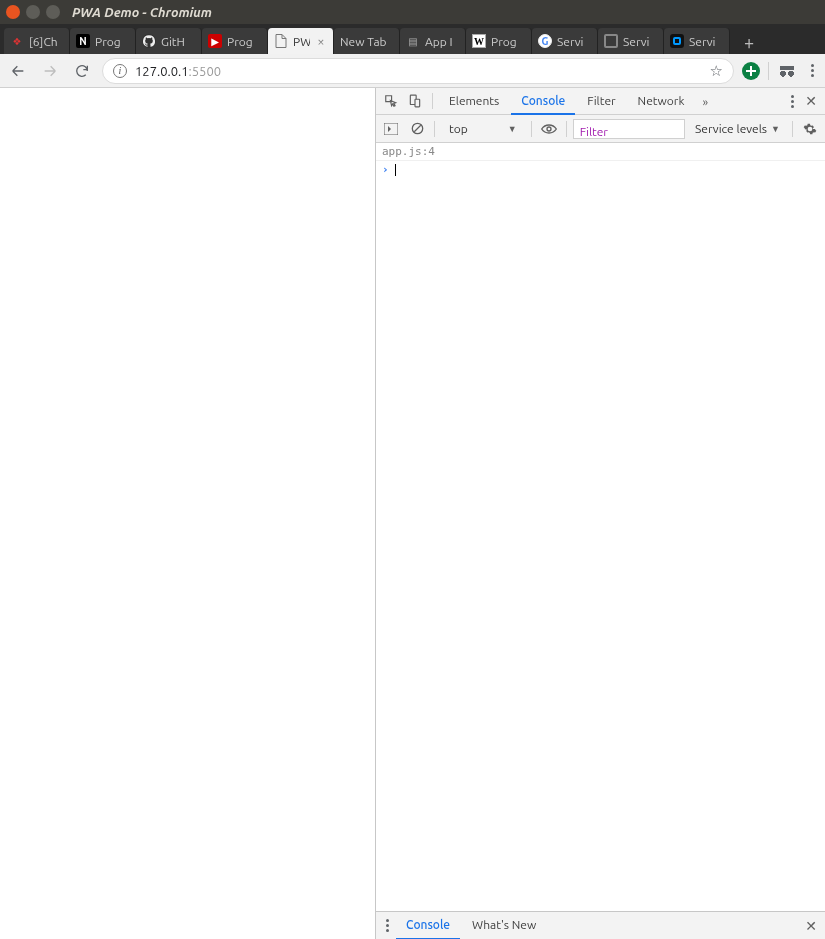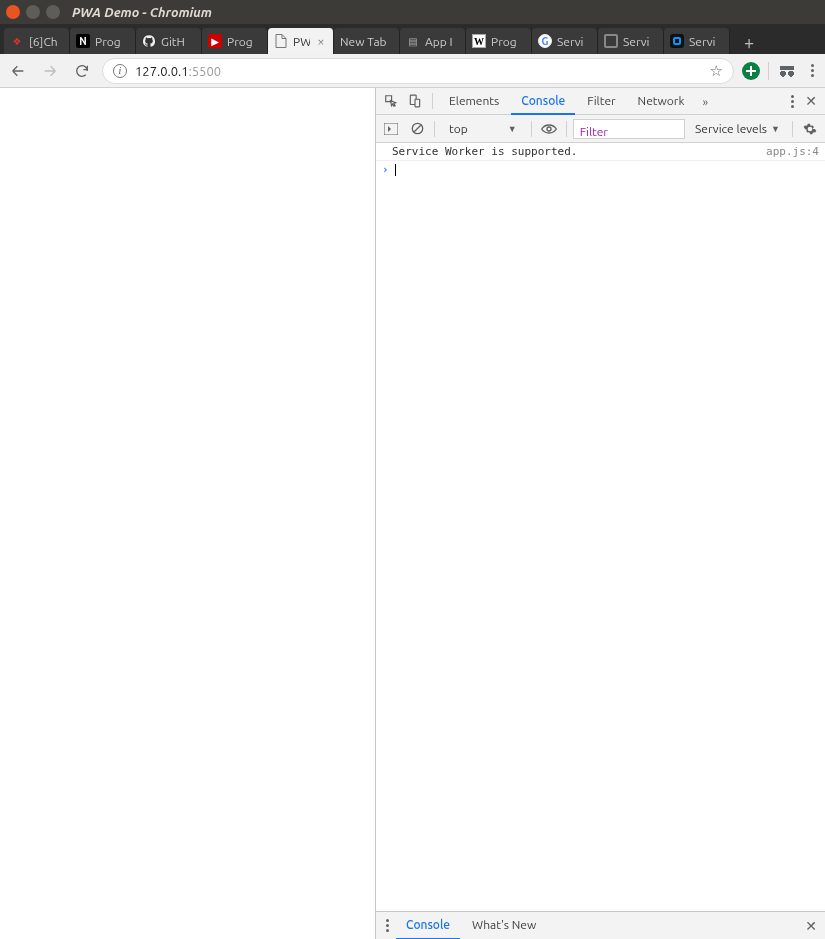--- a/index.html
+++ b/index.html
@@ -441,21 +441,20 @@
       <div class="cb-divider"></div>
       <div class="cb-gear">
         <svg width="14" height="14" viewBox="0 0 24 24">
             <path fill="#606060" d="M12 8a4 4 0 100 8 4 4 0 000-8zm9 4a7 7 0 01-.1 1.2l2 1.6-2 3.4-2.4-.8a7 7 0 01-2 1.2l-.4 2.5h-4l-.4-2.5a7 7 0 01-2-1.2l-2.4.8-2-3.4 2-1.6A7 7 0 013 12a7 7 0 01.1-1.2l-2-1.6 2-3.4 2.4.8a7 7 0 012-1.2L8 2.9h4l.4 2.5a7 7 0 012 1.2l2.4-.8 2 3.4-2 1.6c.1.4.1.8.1 1.2z"></path>
           </svg>
       </div>
     </div>
 
     <div class="console-body">
       <div class="log-row">
-        <span class="msg">Service Worker is supported.</span>
         <span class="src">app.js:4</span>
       </div>
       <div class="prompt-row">
         <span class="chev">›</span>
         <span class="cursor"></span>
       </div>
     </div>
 
     <div class="drawer">
       <div class="kebab">

